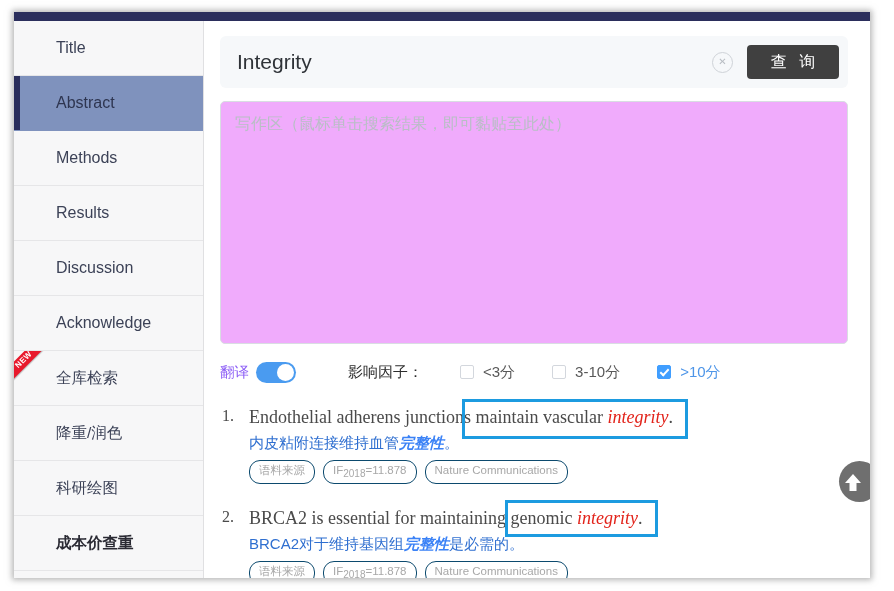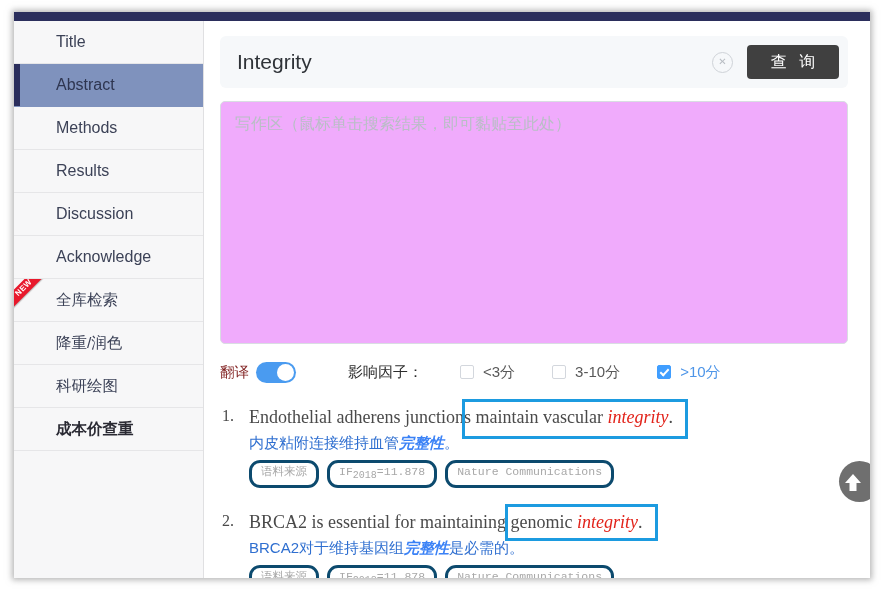--- a/index.html
+++ b/index.html
@@ -31,21 +31,21 @@
   #sidebar {
     position: absolute;
     left: 0; top: 9px;
     width: 190px; height: 557px;
     background: #f7f7f8;
     border-right: 1px solid #e0e0e2;
     box-sizing: border-box;
   }
   .nav-item {
     position: relative;
-    height: 43px;
+    height: 55px;
     display: flex;
     align-items: center;
     padding-left: 42px;
     box-sizing: border-box;
     border-bottom: 1px solid #e6e6e8;
     font-size: 16px;
     color: #3c4257;
     cursor: pointer;
     overflow: hidden;
   }
@@ -154,21 +154,21 @@
 
   
   #filter-row {
     position: absolute;
     left: 16px; top: 338px;
     width: 640px; height: 26px;
     display: flex;
     align-items: center;
     font-size: 14.5px;
   }
-  #translate-label { color: #7f1d1d; font-size: 14.5px; margin-right: 7px; }
+  #translate-label { color: #8b5cf6; font-size: 14.5px; margin-right: 7px; }
   #translate-toggle {
     width: 40px; height: 21px;
     background: #4a9bf0;
     border-radius: 11px;
     position: relative;
     cursor: pointer;
     flex: none;
   }
   #translate-toggle .knob {
     position: absolute;
@@ -243,28 +243,27 @@
     line-height: 1.3;
   }
   .kw-cn { color: #3b82f6; font-style: italic; font-weight: bold; }
   .tags {
     padding-left: 29px;
     margin-top: 7px;
     display: flex;
     gap: 8px;
   }
   .tag {
-    border: 3px solid #0c4a6e;
+    border: 1px solid #0c4a6e;
     border-radius: 11px;
     color: #a8a8a8;
     font-size: 11.5px;
     line-height: 16px;
     padding: 1px 9px;
     white-space: nowrap;
-    font-family: Liberation Mono, monospace;
   }
   .tag sub { font-size: 10px; }
 
   
   .hl-box {
     position: absolute;
     border: 3px solid #1c9be0;
     box-sizing: border-box;
     pointer-events: none;
   }

